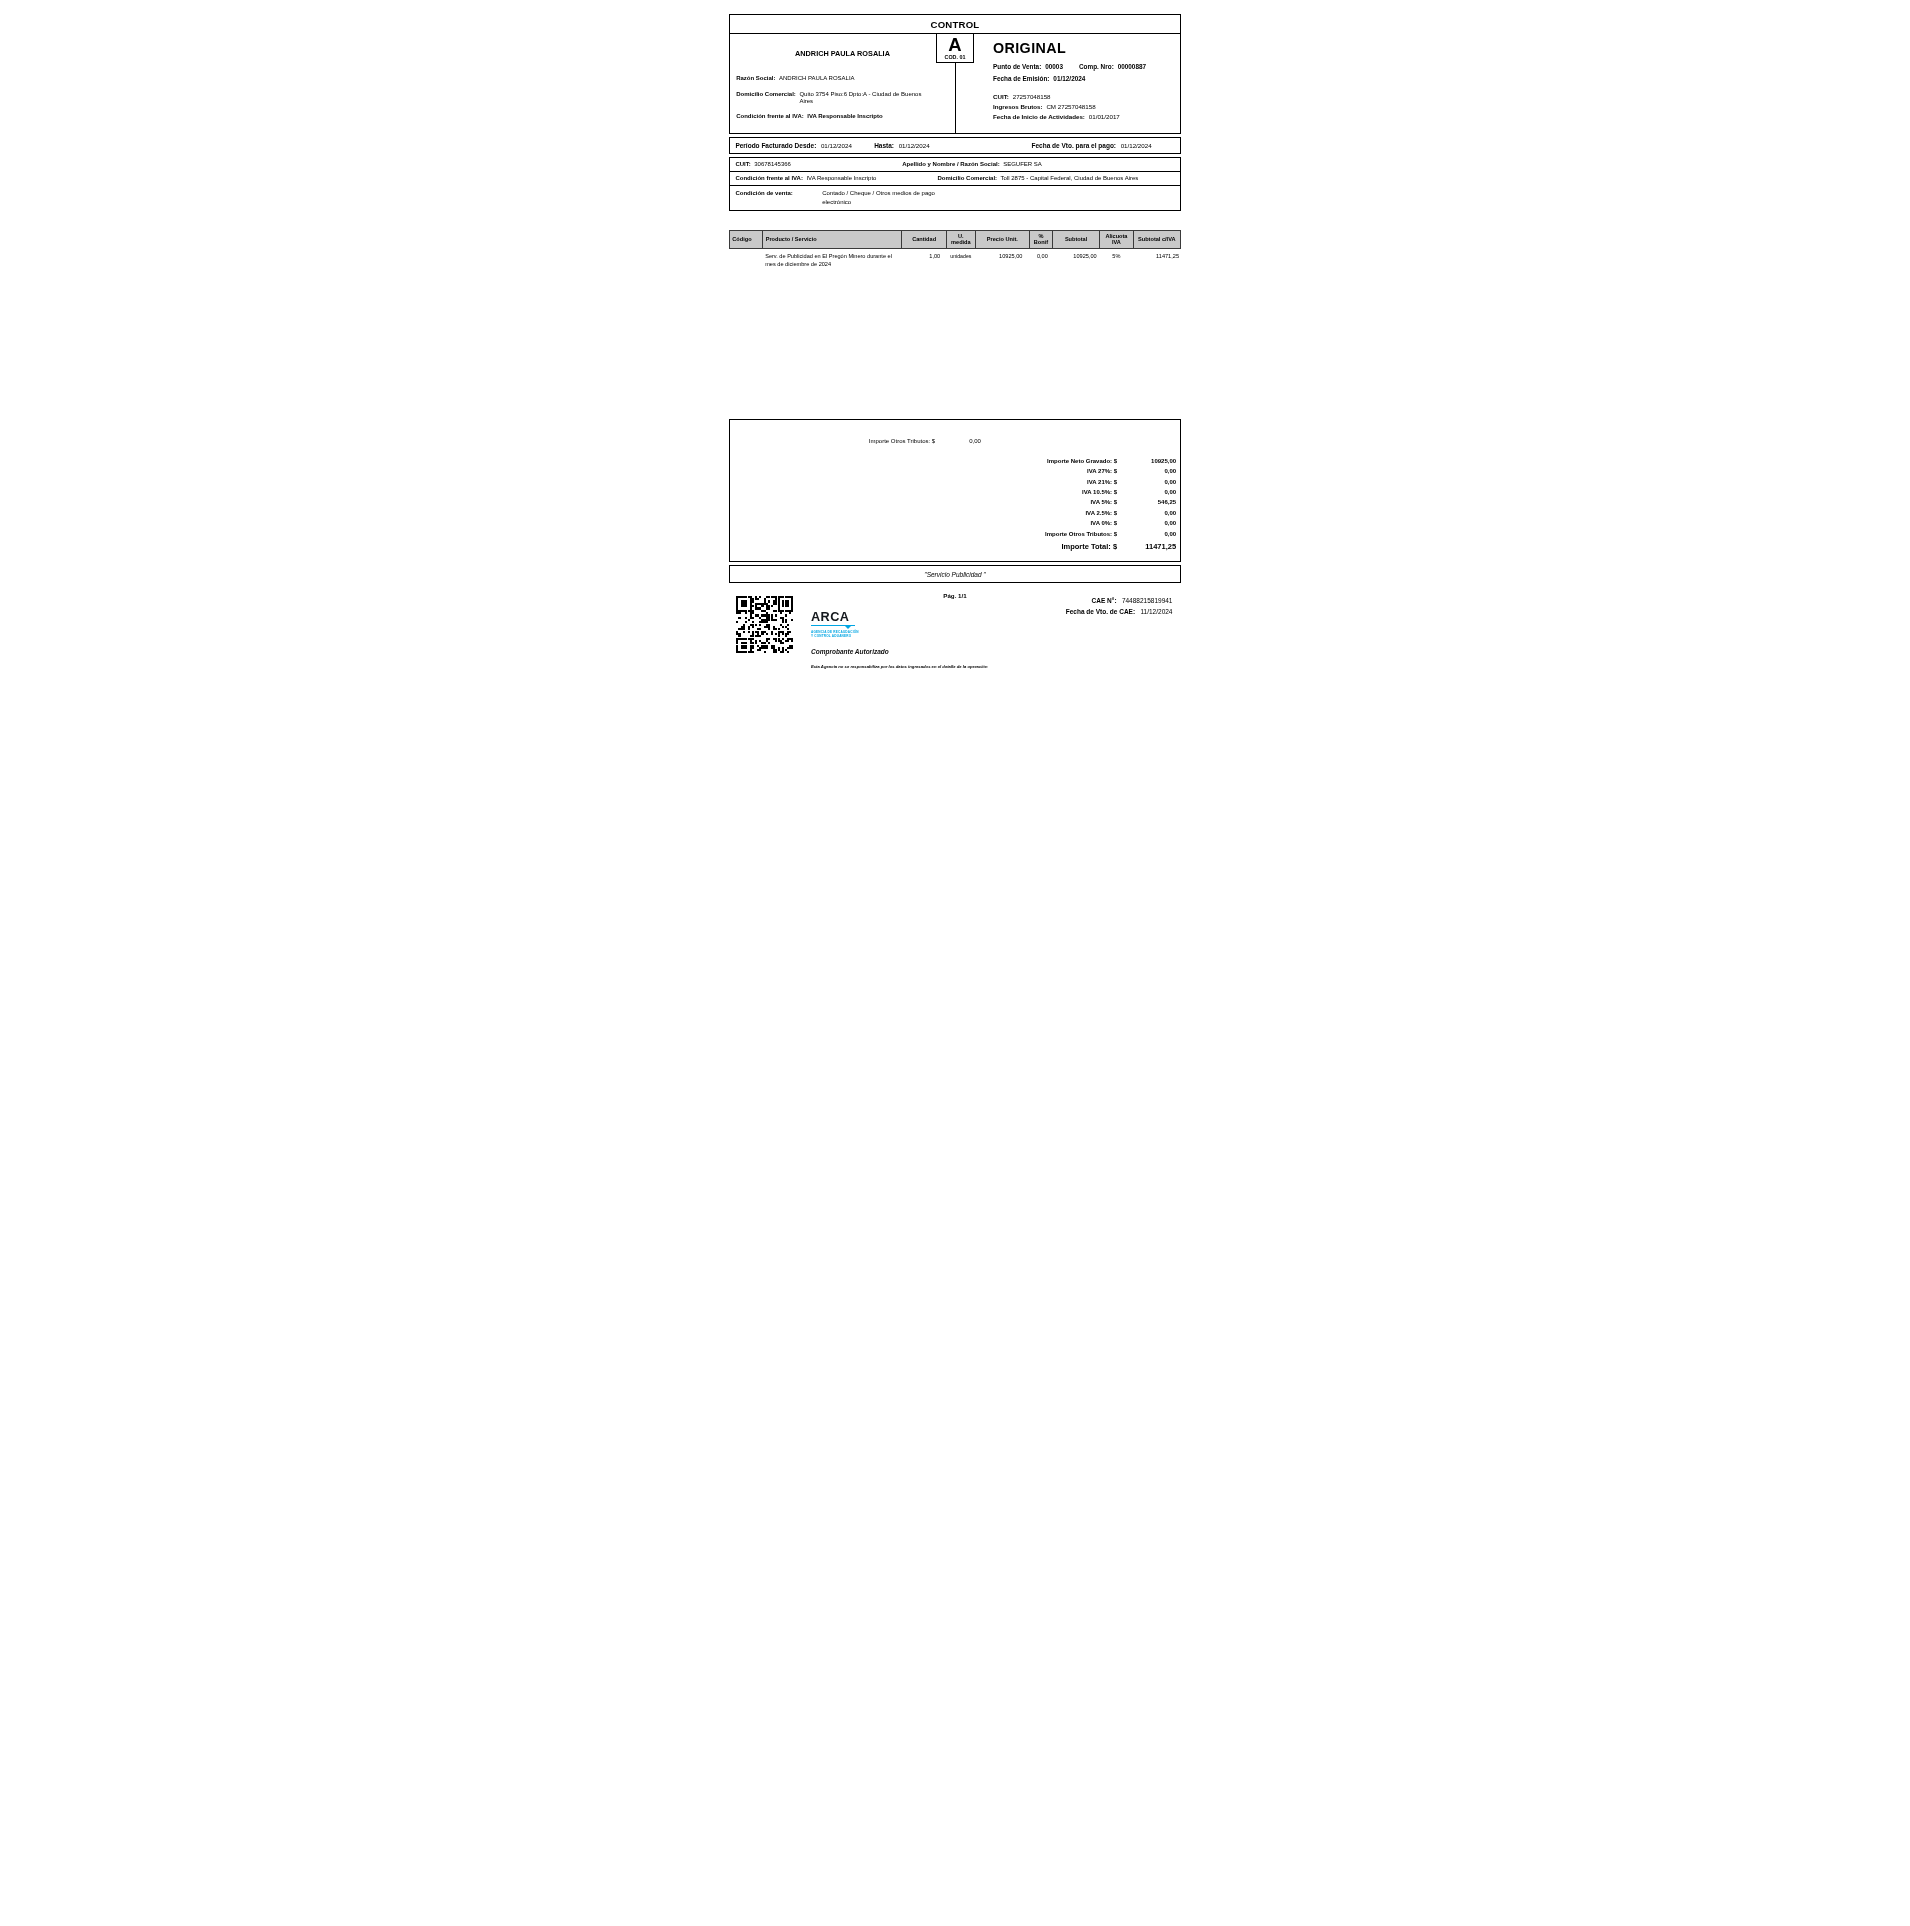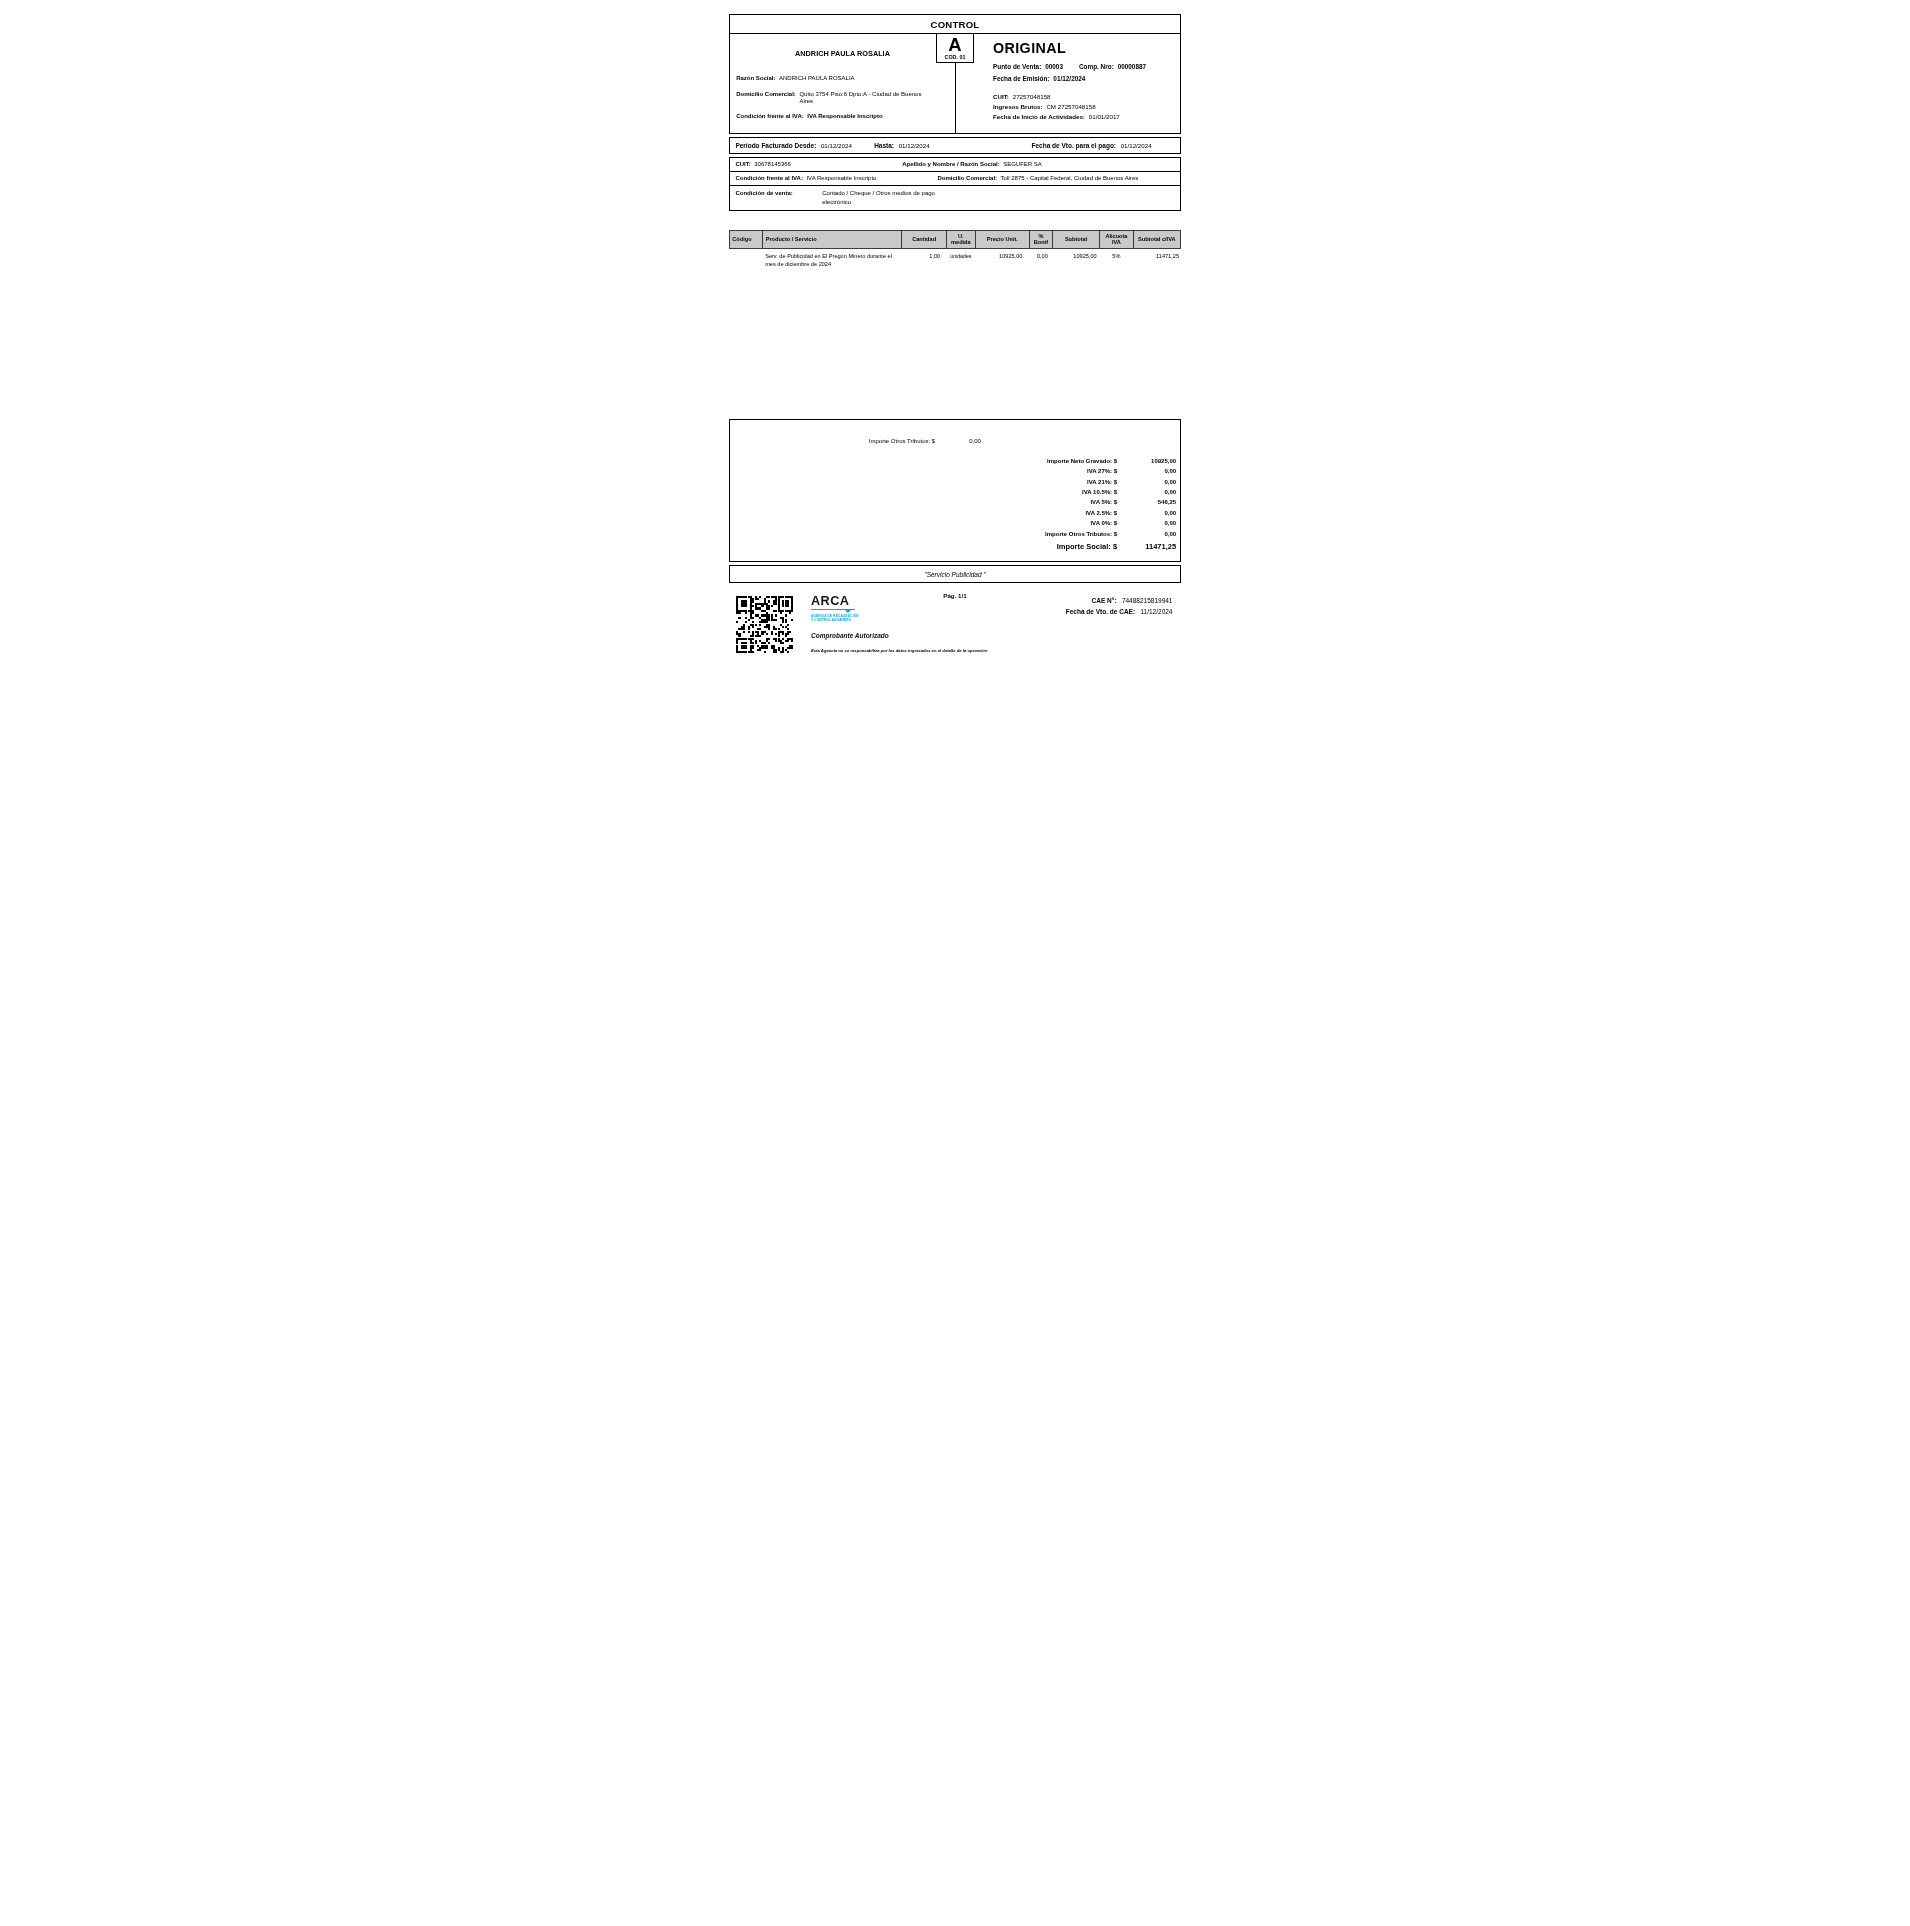--- a/index.html
+++ b/index.html
@@ -80,21 +80,21 @@
 
   
   .service-box { margin-top:3.1px; height:18.5px; display:flex; align-items:center; justify-content:center;
                  font-size:6.5px; font-style:italic; }
 
   
   .footer { position:relative; height:94px; margin-top:7.7px; }
   .qr-code { position:absolute; left:7px; top:4.6px; width:58px; height:58px; background:#fff; }
   .qr-code i { position:absolute; width:2.3px; height:2.3px; background:#000; display:block; }
   .arca-block { position:absolute; left:82px; top:3.9px; }
-  .arca-name { font-size:12.7px; font-weight:bold; color:#14181d; line-height:1; letter-spacing:0.4px; }
+  .arca-name { font-size:12.7px; font-weight:bold; color:#14181d; line-height:1; letter-spacing:0.4px;margin-top:16px; }
   .arca-rule { width:44px; height:1.2px; background:var(--arca-blue, #00a5e3); margin-top:1.5px; }
   .arca-tri { width:0; height:0; border-left:3.5px solid transparent; border-right:3.5px solid transparent;
               border-top:3.1px solid var(--arca-blue, #00a5e3); margin-left:34px; margin-top:-0.4px; }
   .arca-sub { font-size:3.1px; font-weight:bold; color:var(--arca-blue, #00a5e3); letter-spacing:0.2px; line-height:1.4; margin-top:0.8px; }
   .authorized { font-size:6.5px; font-weight:bold; font-style:italic; margin-top:10px; color:#111; }
   .disclaimer { font-size:4.2px; font-weight:bold; font-style:italic; margin-top:8.5px; white-space:nowrap; }
   .pag { position:absolute; left:0; width:100%; text-align:center; top:0.8px; font-weight:bold; font-size:6.2px; }
   .cae-block { position:absolute; right:8.5px; top:6.2px; text-align:right; font-size:6.5px; }
   .cae-line { margin-bottom:3.9px; }
   .cae-line .lbl { font-weight:bold; margin-right:3.5px; }
@@ -271,21 +271,21 @@
       </div>
       <div class="totals-line">
         <span class="tl">IVA 0%: $</span>
         <span class="tv">0,00</span>
       </div>
       <div class="totals-line">
         <span class="tl">Importe Otros Tributos: $</span>
         <span class="tv">0,00</span>
       </div>
       <div class="totals-line total-final">
-        <span class="tl">Importe Social: $</span>
+        <span class="tl">Importe Total: $</span>
         <span class="tv">11471,25</span>
       </div>
     </div>
   </div>
 
   <div class="service-box bx">
     <span>"Servicio Publicidad "</span>
   </div>
 
   <div class="footer">

